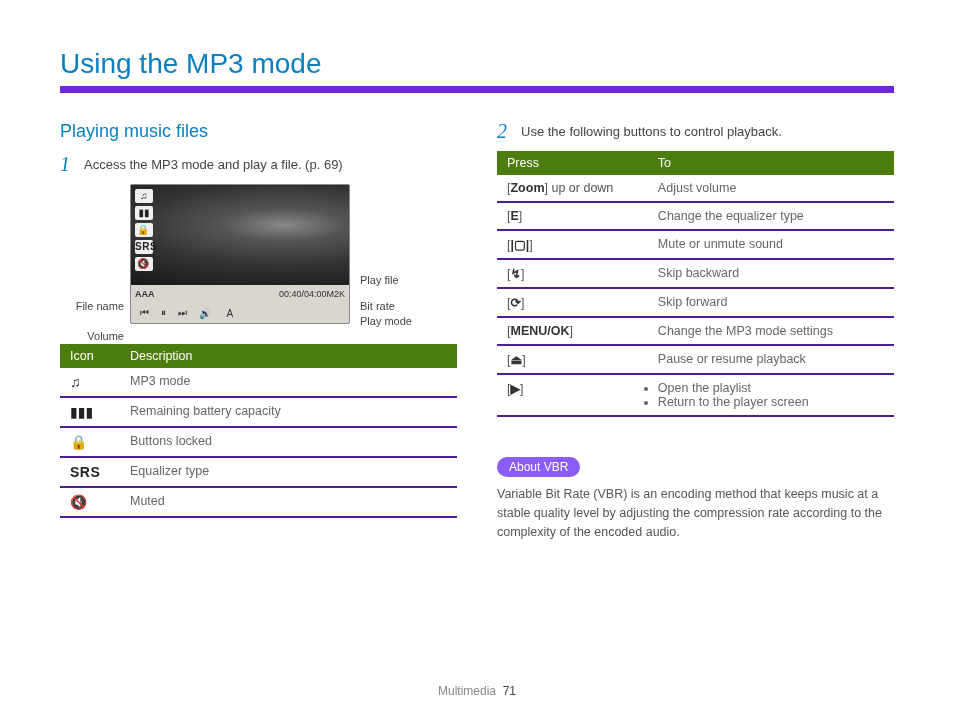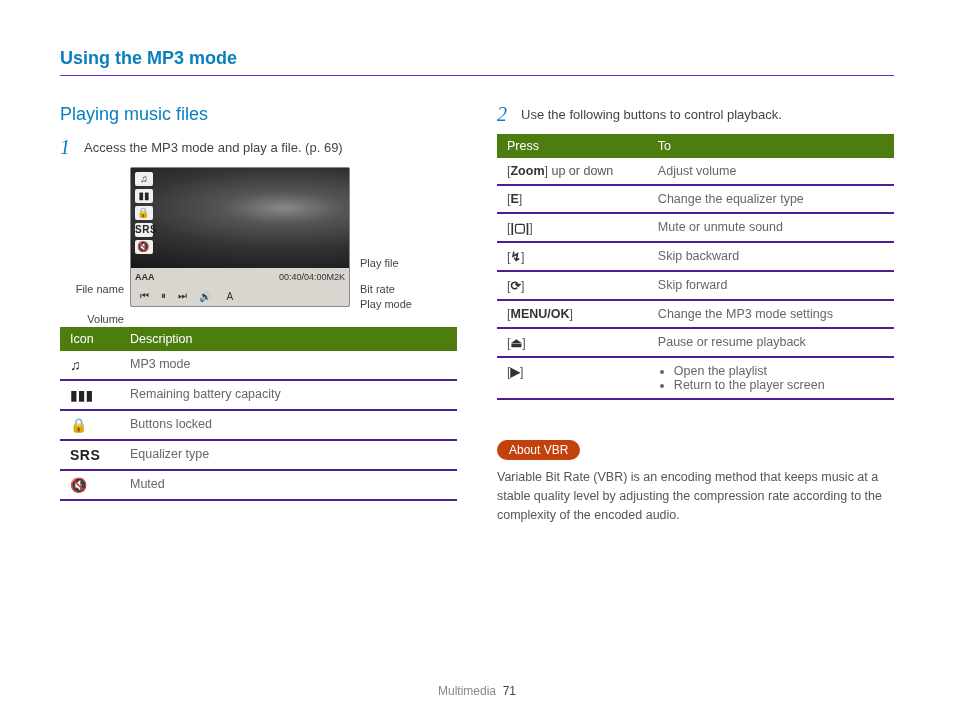--- a/index.html
+++ b/index.html
@@ -8,23 +8,23 @@
     height: 720px;
     background: #fff;
     font-family: Arial, Helvetica, sans-serif;
     font-size: 13px;
     color: #555;
     padding: 48px 60px 30px 60px;
     position: relative;
   }
   h1.page-title {
     color: #0a7fc0;
-    font-size: 18px;
-    font-weight: 700;
-    border-bottom: 1px solid #6d28d9;
+    font-size: 28px;
+    font-weight: 400;
+    border-bottom: 7px solid #6d28d9;
     padding-bottom: 6px;
     margin-bottom: 28px;
   }
   .cols { display: flex; gap: 40px; }
   .col { flex: 1; }
   h2.sub {
     color: #0a7fc0;
     font-size: 18px;
     font-weight: 400;
     margin-bottom: 12px;
@@ -105,25 +105,25 @@
   }
   td {
     border-bottom: 2px solid #4c1d95;
     padding: 6px 10px;
     color: #666;
     vertical-align: top;
   }
   td.icon-cell { width: 60px; text-align: left; font-size: 14px; color: #222; }
   td.press-cell { color: #555; }
   td.press-cell strong { color: #333; }
-  ul.inner { list-style: disc; margin-left: 16px; }
+  ul.inner { list-style: disc; }
 
   .pill {
     display: inline-block;
-    background: #c2410c;
+    background: #8b5cf6;
     color: #fff;
     border-radius: 10px;
     padding: 3px 12px;
     font-size: 12px;
     margin-bottom: 8px;
   }
   .vbr-text { color: #555; line-height: 1.5; font-size: 12.5px; }
 
   .footer {
     position: absolute;

